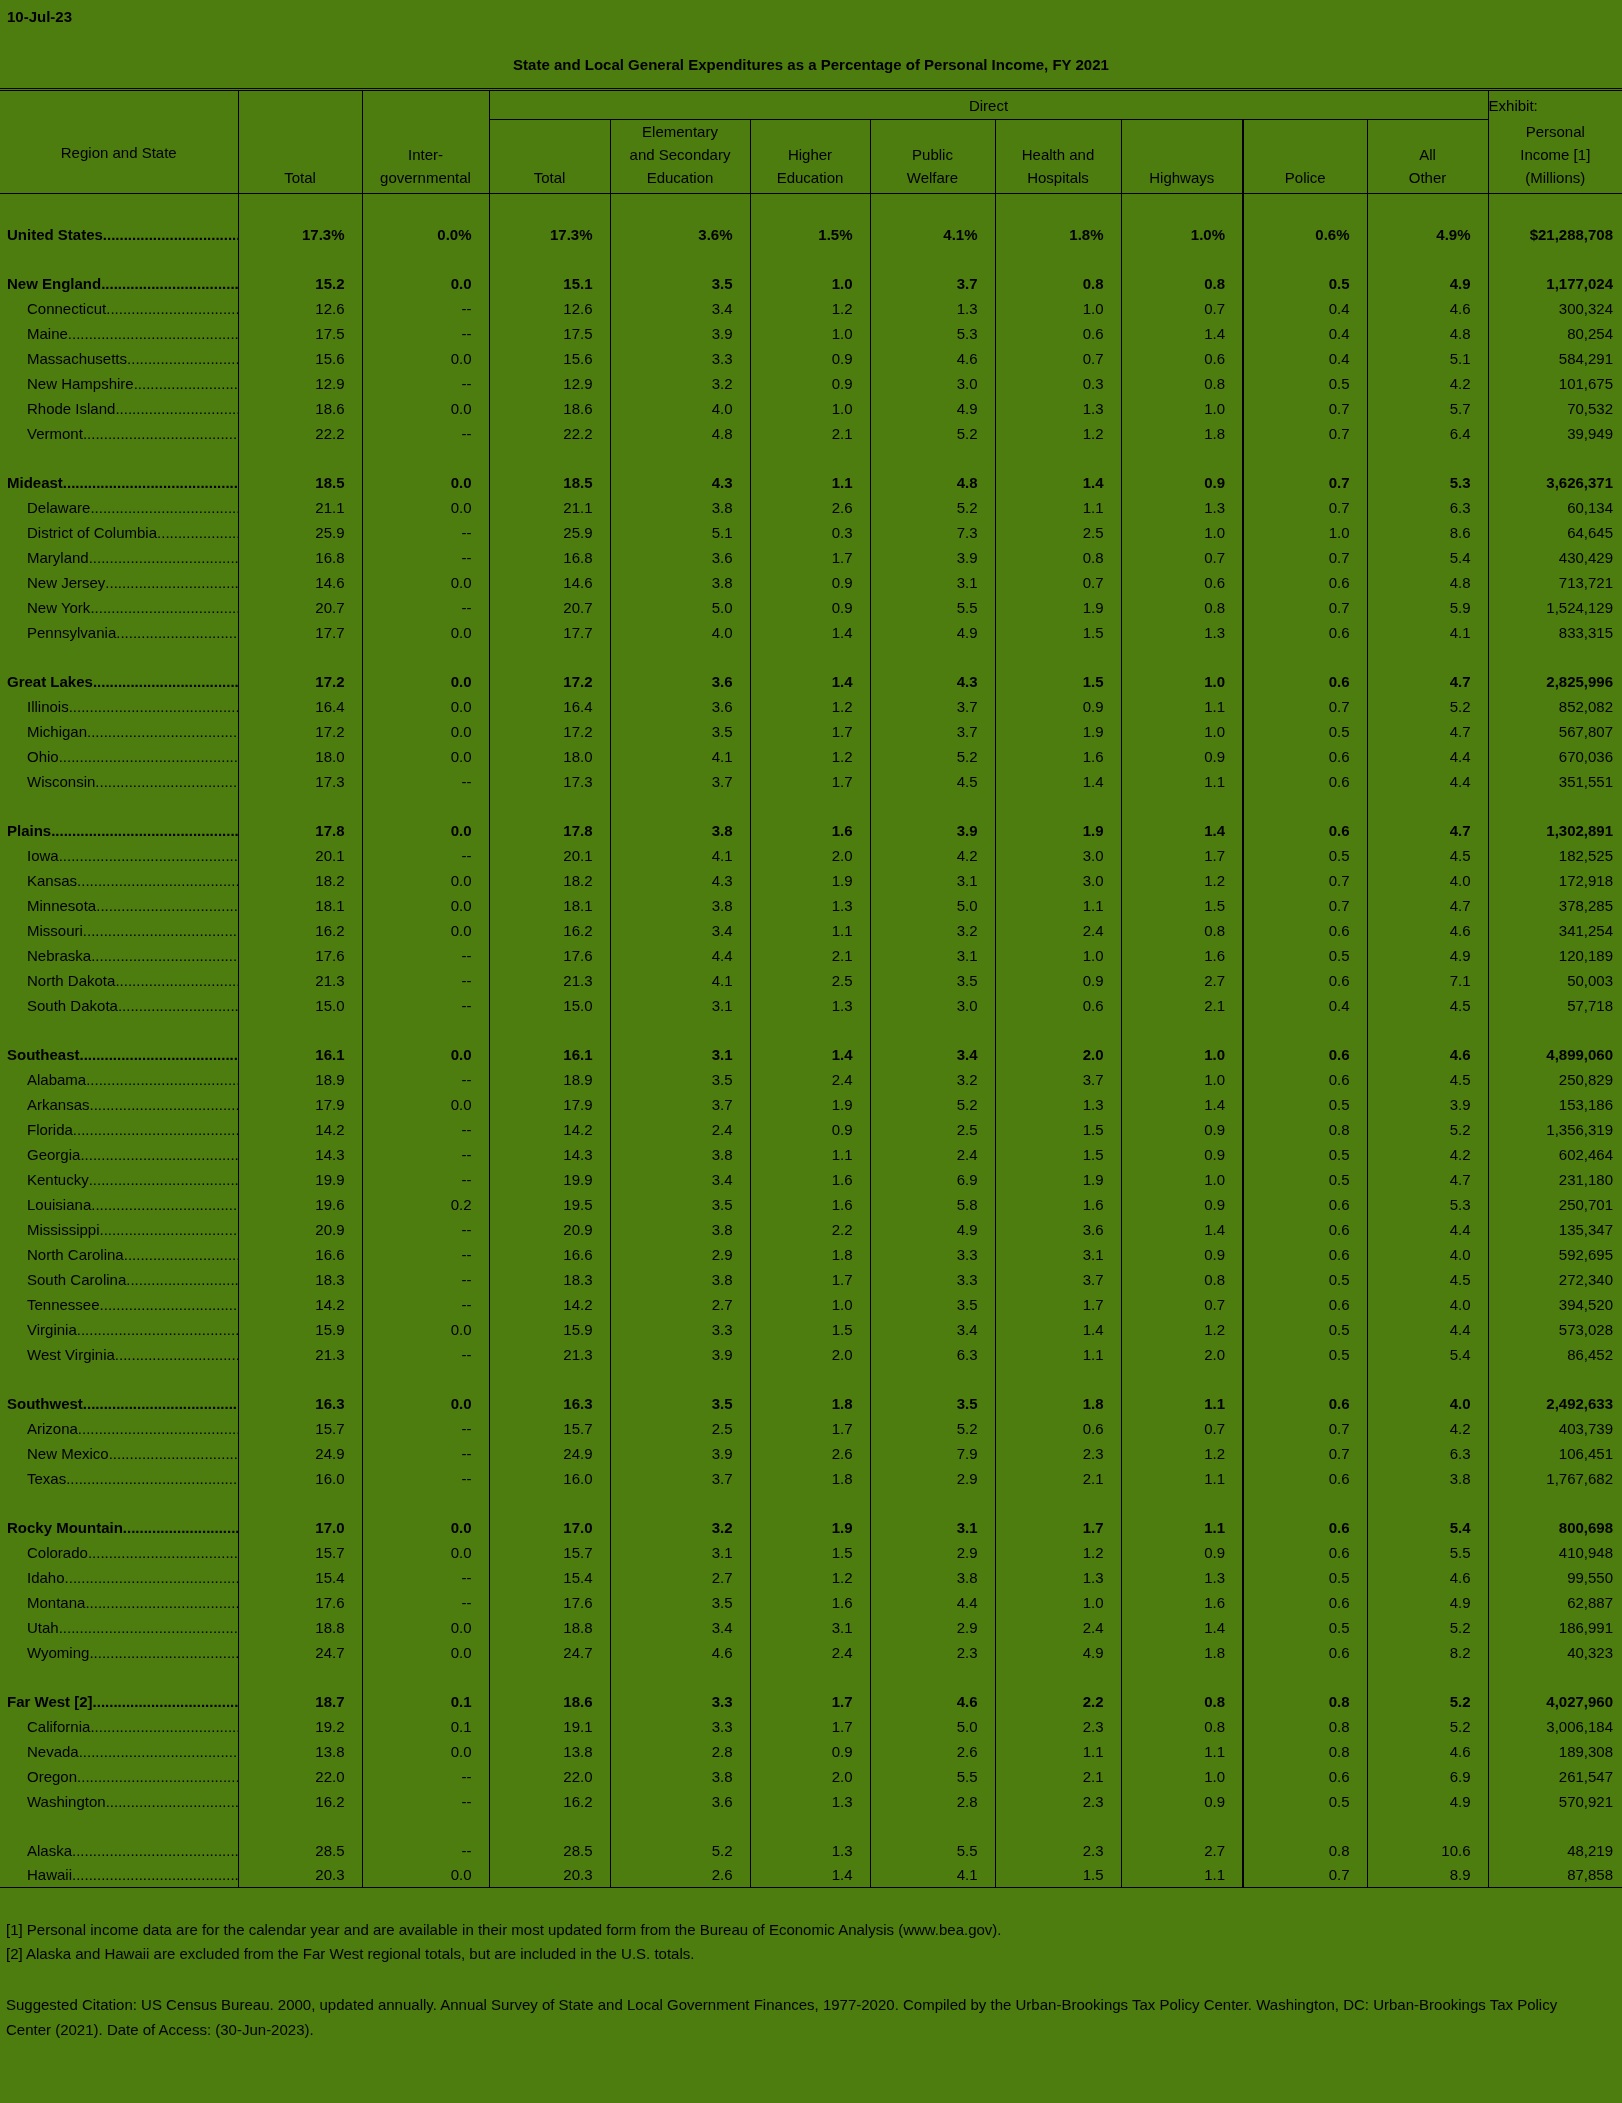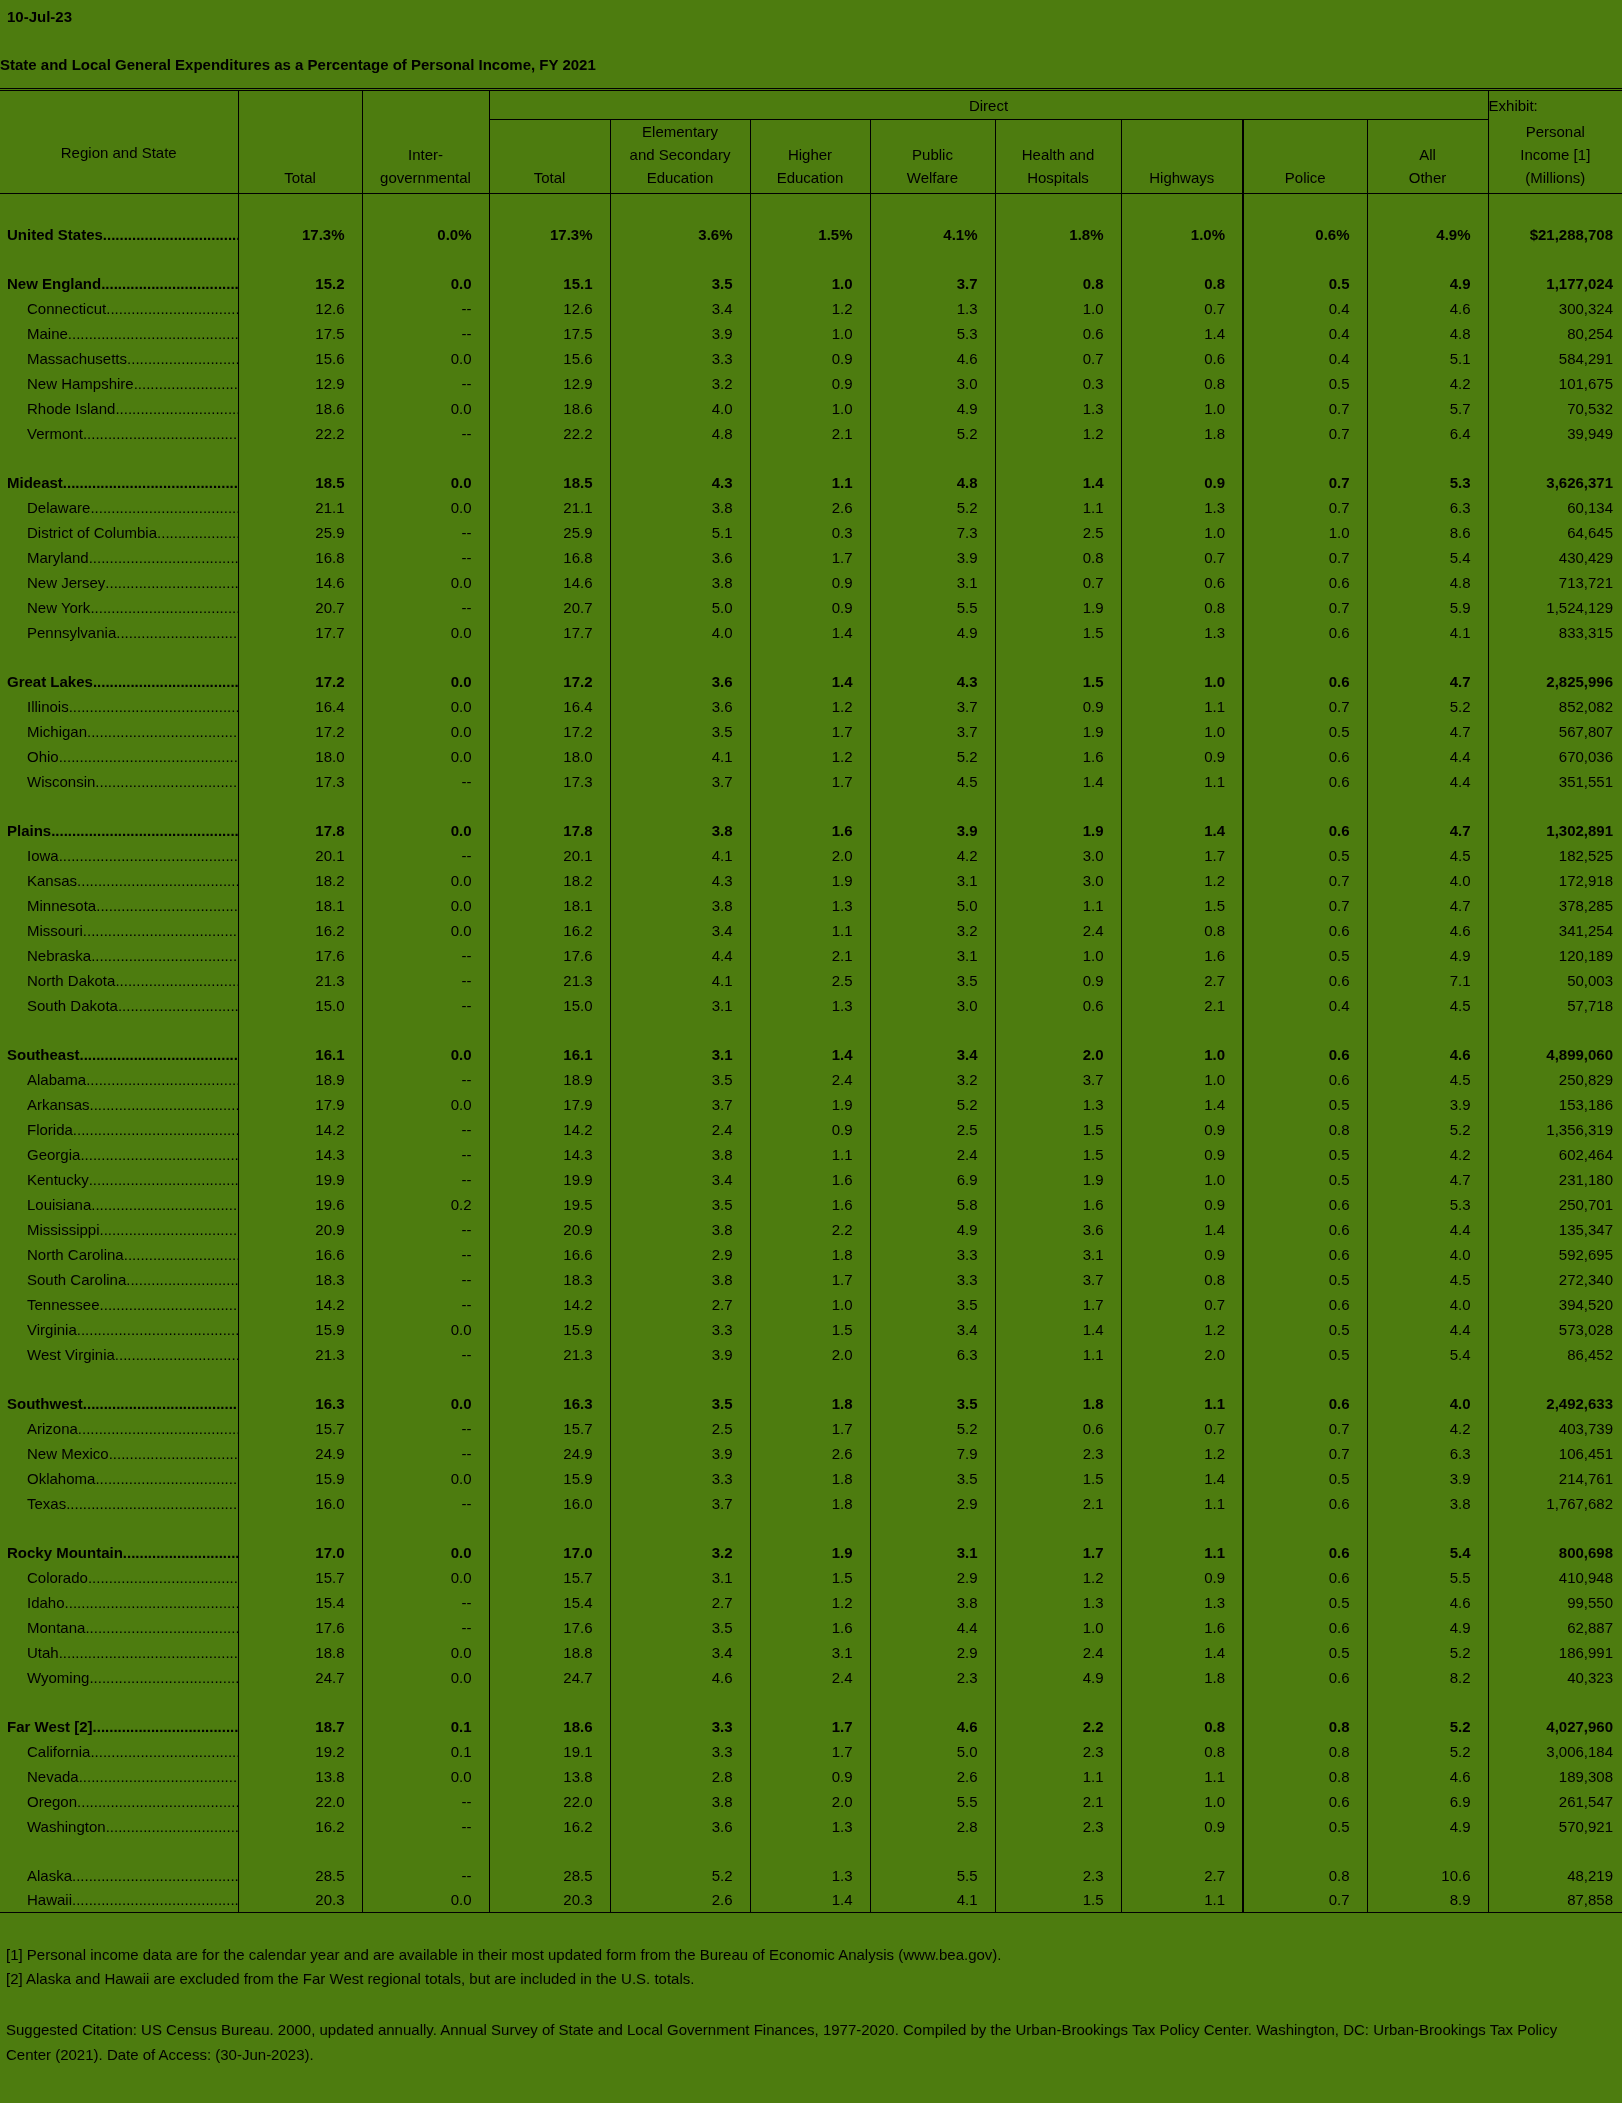--- a/index.html
+++ b/index.html
@@ -1,19 +1,19 @@
 <!DOCTYPE html>
 <html><head>
 <meta charset="utf-8">
 <style>
   html,body{margin:0;padding:0;background:#fff;color:#000;}
   body{font-family:"Liberation Sans","DejaVu Sans",sans-serif;font-size:15px;}
   .page{position:relative;width:1622px;height:2103px;overflow:hidden;box-sizing:border-box;padding-top:8px;background:#4d7c0f;}
   .date{font-weight:bold;padding-left:7px;line-height:18px;}
-  .title{text-align:left;font-weight:bold;margin-top:30px;margin-bottom:14px;line-height:18px;}
+  .title{text-align:center;font-weight:bold;margin-top:30px;margin-bottom:14px;line-height:18px;}
   table.main{border-collapse:collapse;table-layout:fixed;width:1622px;border-top:3px double #000;border-bottom:1px solid #000;}
   th,td{padding:0;margin:0;font-weight:normal;box-sizing:border-box;}
   .c1,.c2,.c3,.c4,.c5,.c6,.c7,.c8,.c10,.c11{border-left:1px solid #000;}
   .c9{border-left:2px solid #000;}
   tr.hrowA th{height:30px;}
   tr.hrowB th{height:74px;border-bottom:1px solid #000;}
   .direct-cell{text-align:center;vertical-align:middle;border-bottom:1px solid #000;}
   .exhibit-cell{text-align:left;vertical-align:middle;}
   .hc{vertical-align:bottom;text-align:center;white-space:pre-line;line-height:23px;padding-bottom:4px;}
   .region-hc{padding-bottom:29px;}
@@ -1016,39 +1016,20 @@
           <td class="c6 num">7.9</td>
           <td class="c7 num">2.3</td>
           <td class="c8 num">1.2</td>
           <td class="c9 num">0.7</td>
           <td class="c10 num">6.3</td>
           <td class="c11 num">106,451</td>
         </tr>
         <tr class="data-row">
           <td class="c0 indent">
             <div class="lead">
-              <span class="lbl">Oklahoma</span>
-              <span class="dots"></span>
-            </div>
-          </td>
-          <td class="c1 num">15.9</td>
-          <td class="c2 num">0.0</td>
-          <td class="c3 num">15.9</td>
-          <td class="c4 num">3.3</td>
-          <td class="c5 num">1.8</td>
-          <td class="c6 num">3.5</td>
-          <td class="c7 num">1.5</td>
-          <td class="c8 num">1.4</td>
-          <td class="c9 num">0.5</td>
-          <td class="c10 num">3.9</td>
-          <td class="c11 num">214,761</td>
-        </tr>
-        <tr class="data-row">
-          <td class="c0 indent">
-            <div class="lead">
               <span class="lbl">Texas</span>
               <span class="dots"></span>
             </div>
           </td>
           <td class="c1 num">16.0</td>
           <td class="c2 num">--</td>
           <td class="c3 num">16.0</td>
           <td class="c4 num">3.7</td>
           <td class="c5 num">1.8</td>
           <td class="c6 num">2.9</td>

